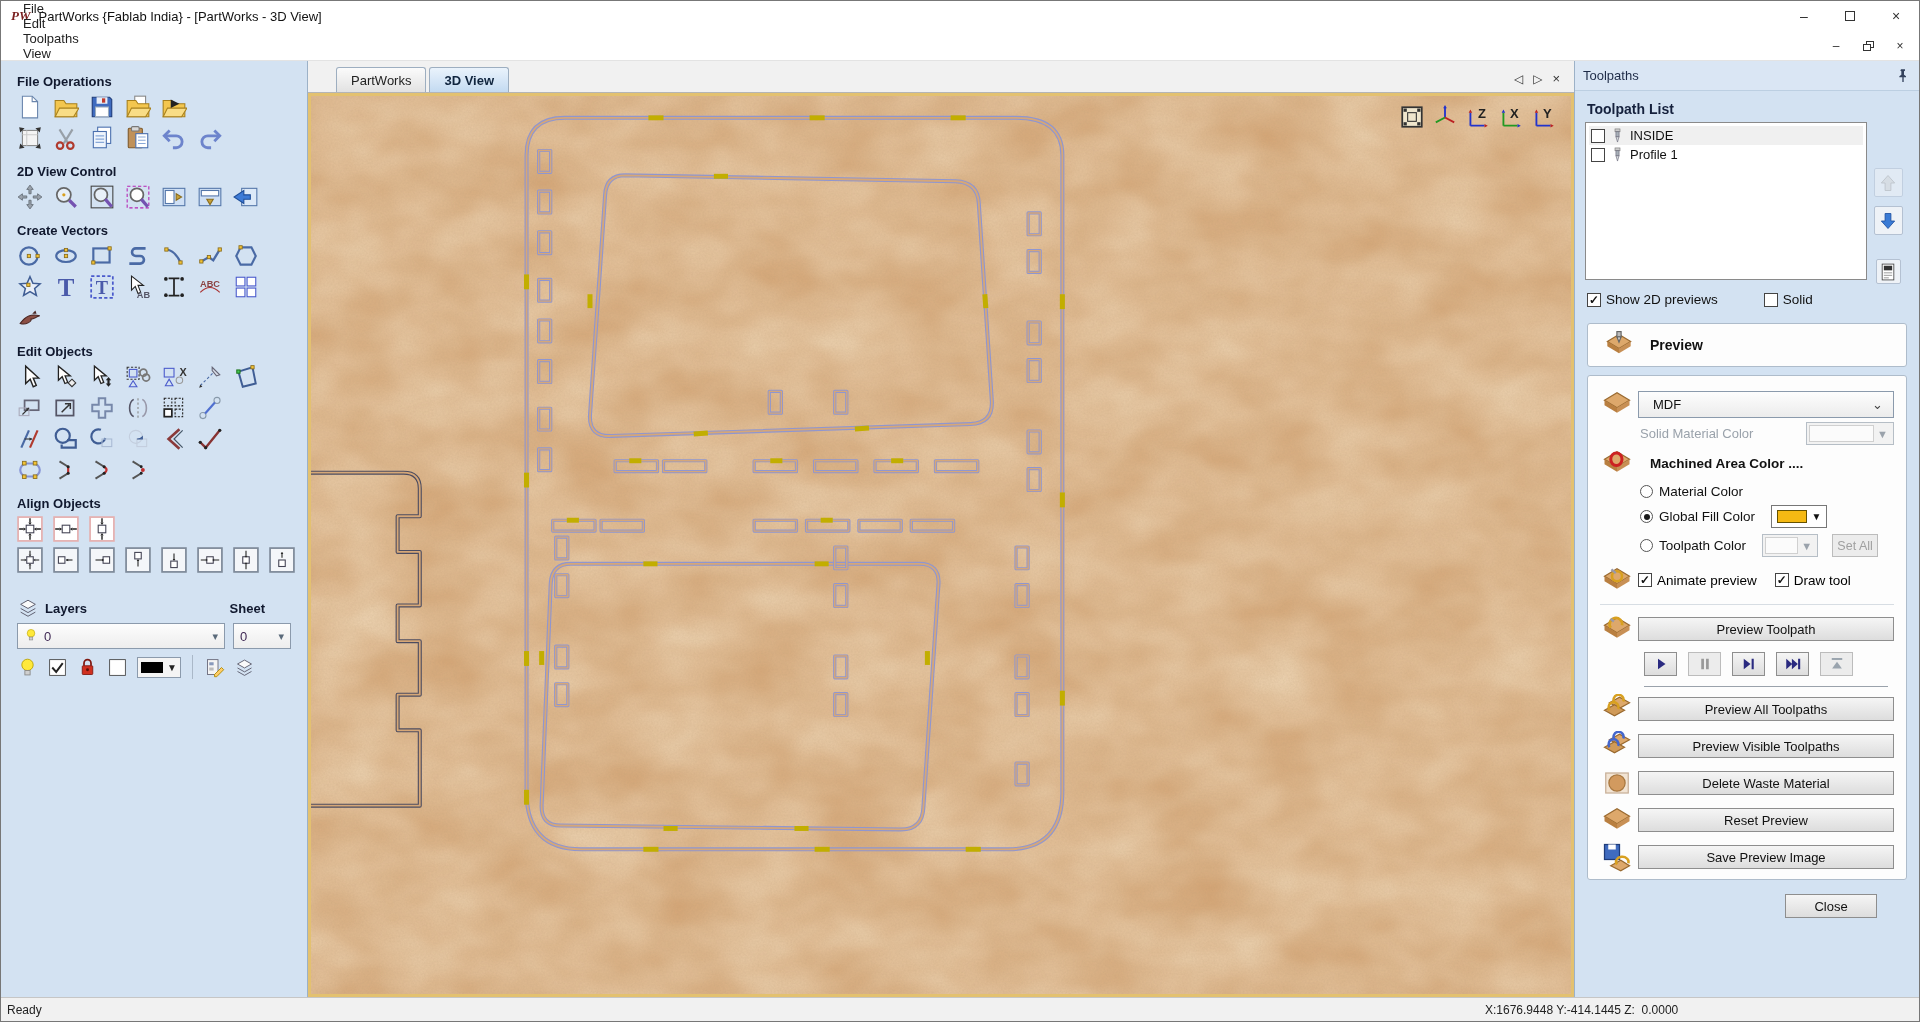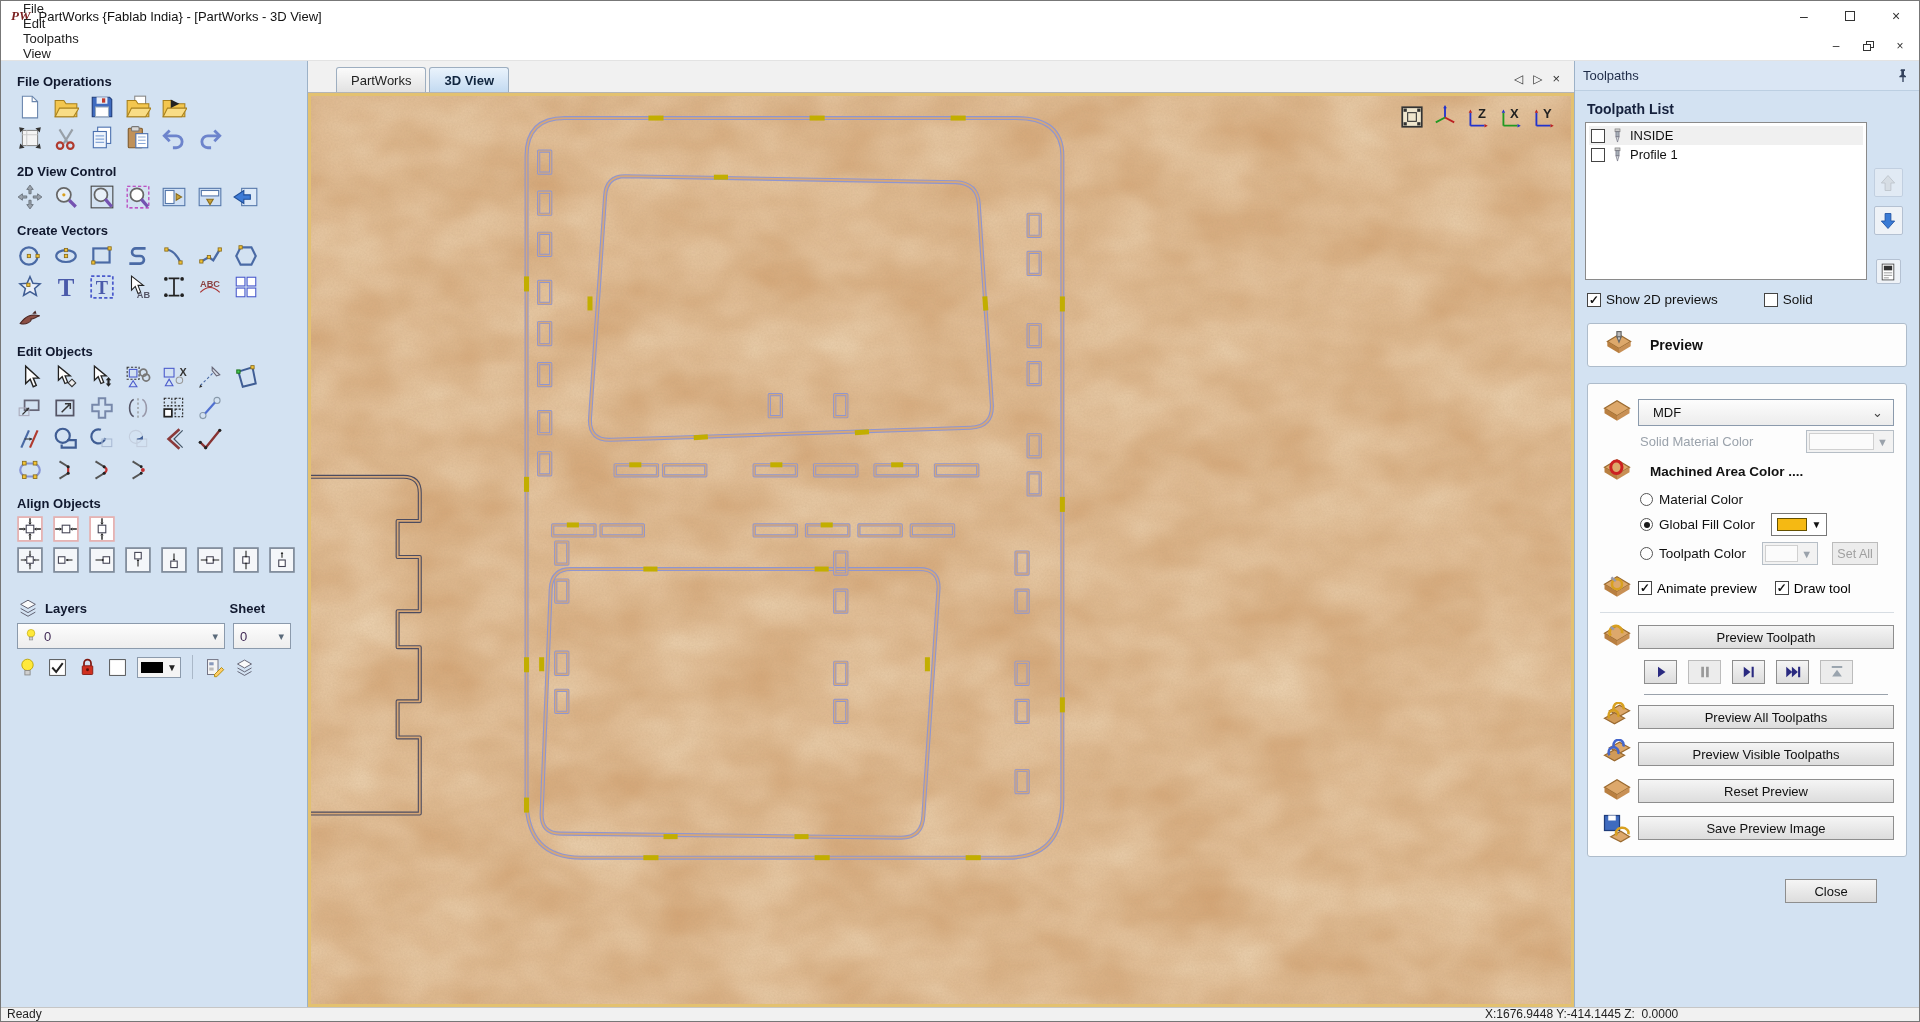--- a/index.html
+++ b/index.html
@@ -98,21 +98,21 @@
   .rad .dot { width:6px; height:6px; border-radius:50%; background:#1a1a1a; }
 
   .chk-row2 { display:flex; align-items:center; margin:8px 0 4px 2px; font-size:13.5px; color:#111; gap:5px; }
   .chk-gap { width:36px; }
 
   .pv-header { background:#fdfdfd; border:1px solid #aebccb; border-radius:3px; height:44px; display:flex; align-items:center; padding:0 16px; gap:16px; margin:12px 2px 8px 2px; }
   .pv-header .wicon { width:30px; height:28px; }
   .pv-header b { font-size:14px; color:#111; }
   .wicon svg { width:100%; height:100%; }
 
-  .pv-group { background:#fdfdfd; border:1px solid #aebccb; border-radius:3px; padding:10px 8px 6px 8px; margin:8px 2px; }
+  .pv-group { background:#fdfdfd; border:1px solid #aebccb; border-radius:3px; padding:10px 8px 0 8px; margin:0 2px; }
   .pv-row { display:flex; align-items:center; margin:3px 0; }
   .pv-icon-col { width:42px; flex:0 0 auto; display:flex; justify-content:center; }
   .pv-icon-col .wicon { width:34px; height:30px; }
   .mdf-select { flex:1; margin-right:4px; height:27px; border:1px solid #8b9aac; background:linear-gradient(#fdfdfd,#ececec); display:flex; align-items:center; padding:0 10px 0 14px; font-size:13px; color:#111; cursor:pointer; }
   .mdf-select .arrow { margin-left:auto; color:#444; }
   .gray-label { color:#9aa2ab; font-size:13px; }
   .dd-disabled { width:88px; height:23px; border:1px solid #b6bec6; background:#f2f2f2; display:flex; align-items:center; padding:2px; margin-left:auto; margin-right:4px; }
   .dd-disabled .sw { flex:1; height:100%; background:#fbfbfb; border:1px solid #d0d0d0; }
   .dd-disabled .ar { color:#9aa2ab; font-size:11px; padding:0 3px; }
   .mac-title { font-weight:bold; font-size:13.5px; color:#111; }
@@ -127,21 +127,21 @@
   .btn-wide { flex:1; height:24px; margin-right:4px; }
   .playback { display:flex; gap:11px; margin:8px 0 2px 48px; }
   .pb-btn { width:33px; height:24px; }
   .pb-btn svg { width:20px; height:18px; }
   .pb-btn.disabled { background:#ececec; border-color:#bcbcbc; }
   .pb-sep { border-top:1px solid #9aa2ab; margin:10px 10px 4px 48px; }
   .close-row { display:flex; justify-content:flex-end; padding:14px 32px 0 0; }
   .close-btn { width:92px; height:24px; }
 
   
-  .statusbar { height:14px; flex:0 0 auto; background:#f1f1f1; border-top:1px solid #c6c6c6; font-size:12px; color:#222; position:relative; display:flex; align-items:flex-end; }
+  .statusbar { height:24px; flex:0 0 auto; background:#f1f1f1; border-top:1px solid #c6c6c6; font-size:12px; color:#222; position:relative; display:flex; align-items:center; }
   .status-ready { margin-left:6px; }
   .status-coords { position:absolute; left:1484px; color:#222; white-space:pre; }
 </style>
 </head>
 <body>
 
 <div id="app">
 
   <div class="titlebar">
     <span class="pw-logo">PW</span>
@@ -1133,20 +1133,29 @@
                         <path d="M2 13l8-4.5L18 13l-8 4.5z" fill="#d09a58" stroke="#9a6a30"></path>
                         <path d="M10 7a4 4 0 1 1 7-1" fill="none" stroke="#4466cc" stroke-width="2"></path>
                         <path d="M6 13a4 4 0 1 1 7-1" fill="none" stroke="#4466cc" stroke-width="2"></path>
                       </svg></span>
                   </span>
     <span class="win-button btn-wide">Preview Visible Toolpaths</span>
   </div>
   <div class="pv-row" style="margin:7px 0;">
     <span class="pv-icon-col">
                     <span class="wicon"><svg viewBox="0 0 24 24">
+                        <rect x="3" y="4" width="18" height="16" fill="#f2e4d4" stroke="#c8b098"></rect>
+                        <circle cx="12" cy="12" r="6.5" fill="#d29a5f" stroke="#a87840"></circle>
+                      </svg></span>
+                  </span>
+    <span class="win-button btn-wide">Delete Waste Material</span>
+  </div>
+  <div class="pv-row" style="margin:7px 0;">
+    <span class="pv-icon-col">
+                    <span class="wicon"><svg viewBox="0 0 24 24">
                         <path d="M2 9l10-6 10 6-10 6z" fill="#dda86b" stroke="#9a6a30"></path>
                         <path d="M2 9v4l10 6v-4z" fill="#b97f40"></path>
                         <path d="M22 9v4l-10 6v-4z" fill="#c89055"></path>
                       </svg></span>
                   </span>
     <span class="win-button btn-wide">Reset Preview</span>
   </div>
   <div class="pv-row" style="margin:7px 0;">
     <span class="pv-icon-col">
                     <span class="wicon"><svg viewBox="0 0 24 24">

